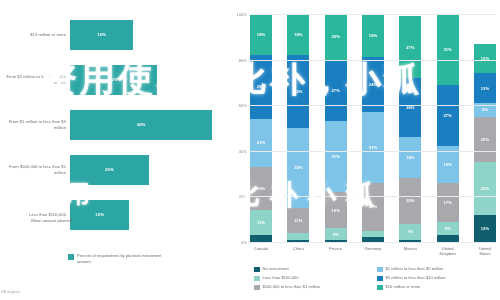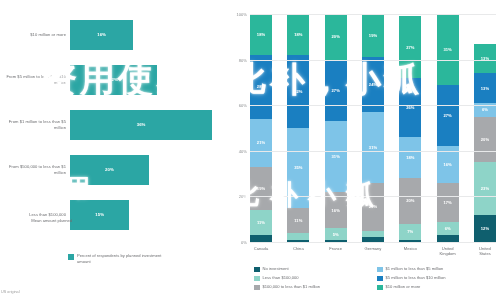--- a/index.html
+++ b/index.html
@@ -263,21 +263,21 @@
     top: 56px;
     font-size: 35px;
     letter-spacing: 3px;
     text-shadow:
       0 0 2px rgba(255,255,255,0.85),
       0 0 5px rgba(255,255,255,0.5);
   }
 
   .wm-sub {
     left: 38px;
-    top: 172px;
+    top: 178px;
     font-size: 24px;
     letter-spacing: 4px;
     text-shadow:
       0 0 2px rgba(255,255,255,0.8),
       0 0 4px rgba(255,255,255,0.45);
   }
 
   .wm-sub2 {
     left: 232px;
     top: 176px;

